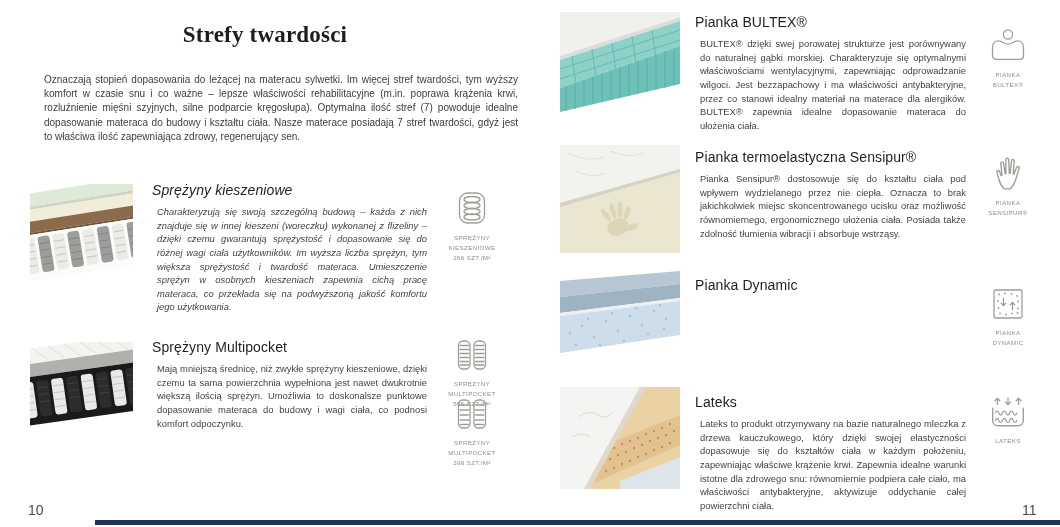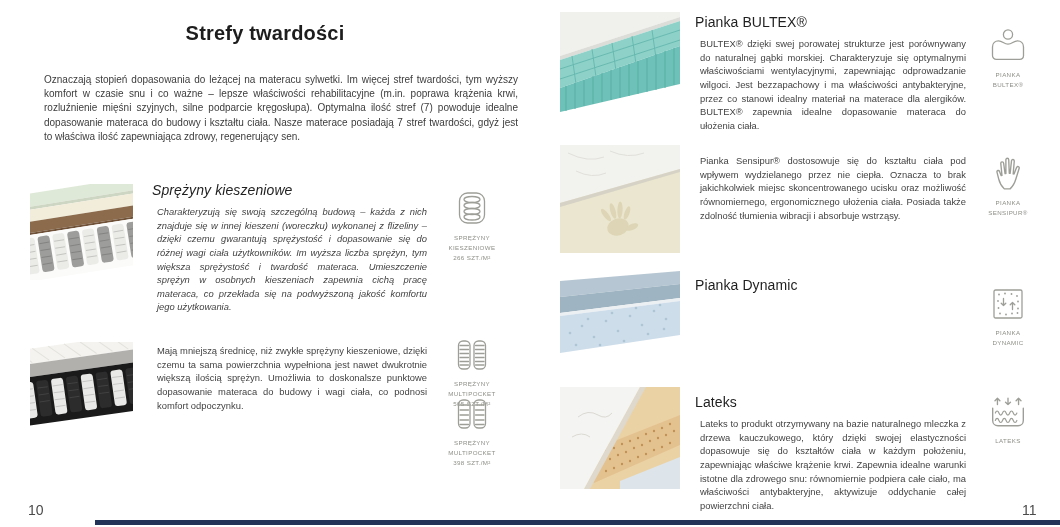--- a/index.html
+++ b/index.html
@@ -1,20 +1,20 @@
 <!DOCTYPE html>
 <html><head>
 <meta charset="utf-8">
 <style>
   html,body{margin:0;padding:0;background:#fff;}
   .canvas{position:relative;width:1060px;height:527px;background:#ffffff;overflow:hidden;
           font-family:"Liberation Sans","DejaVu Sans",sans-serif;color:#3a3a3a;}
   .abs{position:absolute;}
-  .page-title{top:22px;left:0;width:530px;text-align:center;font-size:20px;font-weight:700;
-              color:#1d1d1d;letter-spacing:.2px;margin:0;}
+  .page-title{top:22px;left:0;width:530px;text-align:center;font-size:23px;font-weight:700;
+              color:#1d1d1d;letter-spacing:.2px;margin:0;font-family:Liberation Serif, serif;}
   .intro{top:63px;left:44px;width:474px;font-size:10px;line-height:1.42;text-align:justify;color:#3c3c3c;}
   .sec-heading{font-size:14px;font-weight:400;color:#1f1f1f;margin:0 0 7px 0;letter-spacing:.1px;}
   .sec-body{font-size:9.4px;line-height:1.45;color:#434343;text-align:justify;margin:5px;}
   .icon-wrap{width:56px;text-align:center;}
   .icon-caption{font-size:6.2px;letter-spacing:.35px;color:#8e8e88;line-height:1.6;
                 white-space:pre-line;margin-top:3px;text-transform:uppercase;}
   .pagenum{font-size:14px;color:#4a4a4a;}
   .footer-bar{left:95px;right:0;top:520px;height:5px;}
   .photo{display:block;}
   svg.lineicon{stroke:#9e9e98;fill:none;stroke-width:1.3;stroke-linecap:round;stroke-linejoin:round;}
@@ -83,20 +83,21 @@
           <rect x="52" y="33" width="12" height="36" rx="3" fill="#e9e9e7"></rect>
           <rect x="67" y="33" width="12" height="36" rx="3" fill="#2c2c2c"></rect>
           <rect x="82" y="33" width="12" height="36" rx="3" fill="#e9e9e7"></rect>
           <rect x="97" y="33" width="12" height="36" rx="3" fill="#2c2c2c"></rect>
           <path d="M-7 40h10M-7 47h10M-7 54h10M-7 61h10 M23 40h10M23 47h10M23 54h10M23 61h10 M53 40h10M53 47h10M53 54h10M53 61h10 M83 40h10M83 47h10M83 54h10M83 61h10" stroke="rgba(0,0,0,0.15)" stroke-width="1" fill="none"></path>
           <path d="M8 40h10M8 47h10M8 54h10 M38 40h10M38 47h10M38 54h10 M68 40h10M68 47h10M68 54h10 M98 40h10M98 47h10M98 54h10" stroke="rgba(255,255,255,0.10)" stroke-width="1" fill="none"></path>
         </g>
       </svg>
     </div>
     <div class="abs" style="left:152px;top:339px;width:280px;">
+      <h2 class="sec-heading">Sprężyny Multipocket</h2>
       <p class="sec-body">Mają mniejszą średnicę, niż zwykłe sprężyny kieszeniowe, dzięki czemu ta sama powierzchnia wypełniona jest nawet dwukrotnie większą ilością sprężyn. Umożliwia to doskonalsze punktowe dopasowanie materaca do budowy i wagi ciała, co podnosi komfort odpoczynku.</p>
     </div>
     <div class="abs icon-wrap" style="left:444px;top:338px;">
       <svg class="lineicon" width="36" height="34" viewBox="0 0 36 34">
         <rect x="4.5" y="3" width="11.5" height="28" rx="4.5"></rect>
         <rect x="20" y="3" width="11.5" height="28" rx="4.5"></rect>
         <path d="M6 7.5h8.5M6 11.5h8.5M6 15.5h8.5M6 19.5h8.5M6 23.5h8.5M6 27h8.5 M21.5 7.5h8.5M21.5 11.5h8.5M21.5 15.5h8.5M21.5 19.5h8.5M21.5 23.5h8.5M21.5 27h8.5"></path>
       </svg>
       <div class="icon-caption">SPRĘŻYNY
 MULTIPOCKET
@@ -152,20 +153,21 @@
           <ellipse cx="60" cy="65" rx="2.6" ry="8.5" transform="rotate(2 60 65)"></ellipse>
           <ellipse cx="67" cy="68" rx="2.5" ry="7" transform="rotate(20 67 68)"></ellipse>
           <ellipse cx="72" cy="82" rx="3" ry="6.5" transform="rotate(68 72 82)"></ellipse>
         </g>
         <polygon points="0,0 120,0 120,24 0,58" fill="#f2f2ef"></polygon>
         <path d="M8 8q20 10 36 4 M50 6q18 8 34 2 M16 26q16 8 30 2" stroke="#e1e0da" stroke-width="1" fill="none"></path>
         <polygon points="0,58 120,24 120,27 0,62" fill="#d6d3c6"></polygon>
       </svg>
     </div>
     <div class="abs" style="left:695px;top:149px;width:276px;">
+      <h2 class="sec-heading">Pianka termoelastyczna Sensipur®</h2>
       <p class="sec-body">Pianka Sensipur® dostosowuje się do kształtu ciała pod wpływem wydzielanego przez nie ciepła. Oznacza to brak jakichkolwiek miejsc skoncentrowanego ucisku oraz możliwość równomiernego, ergonomicznego ułożenia ciała. Posiada także zdolność tłumienia wibracji i absorbuje wstrząsy.</p>
     </div>
     <div class="abs icon-wrap" style="left:980px;top:155px;">
       <svg class="lineicon" width="32" height="36" viewBox="0 0 28 34">
         <path d="M10.5 32C8 29.5 6 26 5.2 22.5L3.6 16.2C3.2 14.6 5.4 13.9 6 15.5L7.6 19.5 8.3 19.3 7.2 8.2C7 6.2 9.6 5.9 9.9 7.9L11.2 17.6 12 17.5 12 4.6C12 2.6 14.6 2.6 14.7 4.6L15.2 17.3 16 17.3 17.3 5.6C17.5 3.6 20.1 3.9 19.9 5.9L18.9 17.8 19.7 18 22.1 11.8C22.8 10 25.1 10.9 24.5 12.7L21.5 22.5C20.3 26.6 18.6 29.7 16 32Z"></path>
       </svg>
       <div class="icon-caption">PIANKA
 SENSIPUR®</div>
     </div>
 

